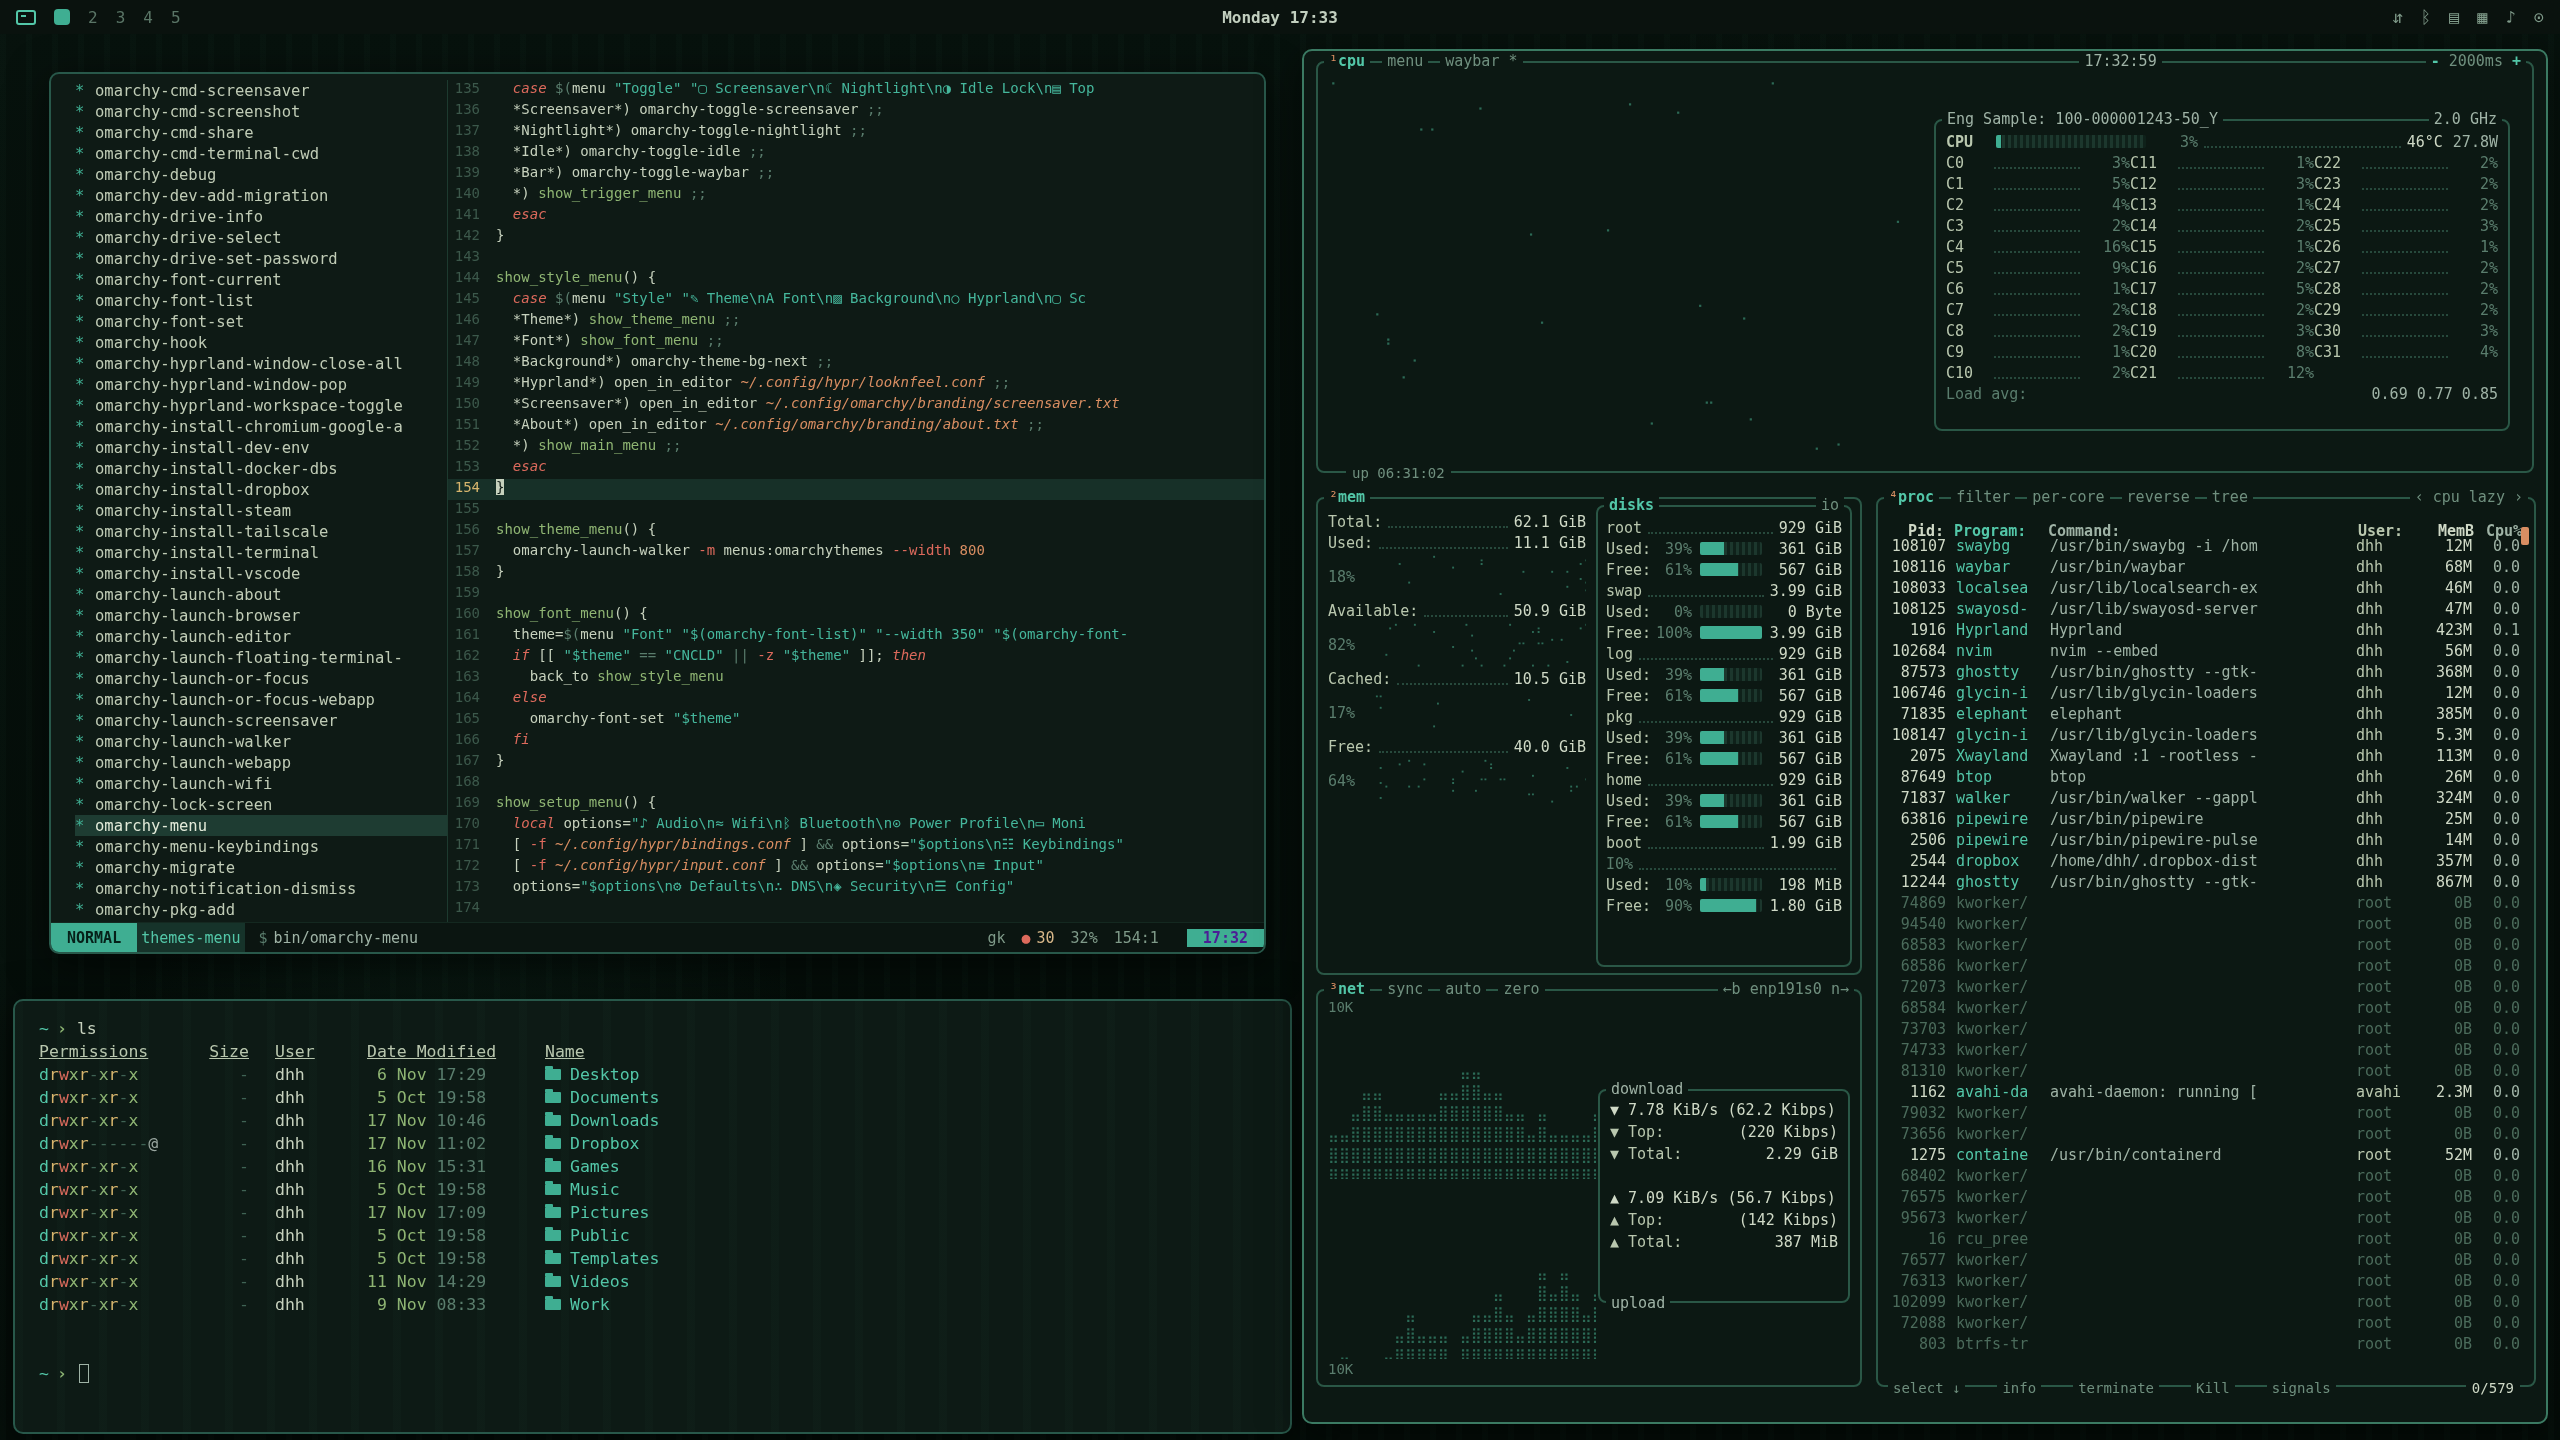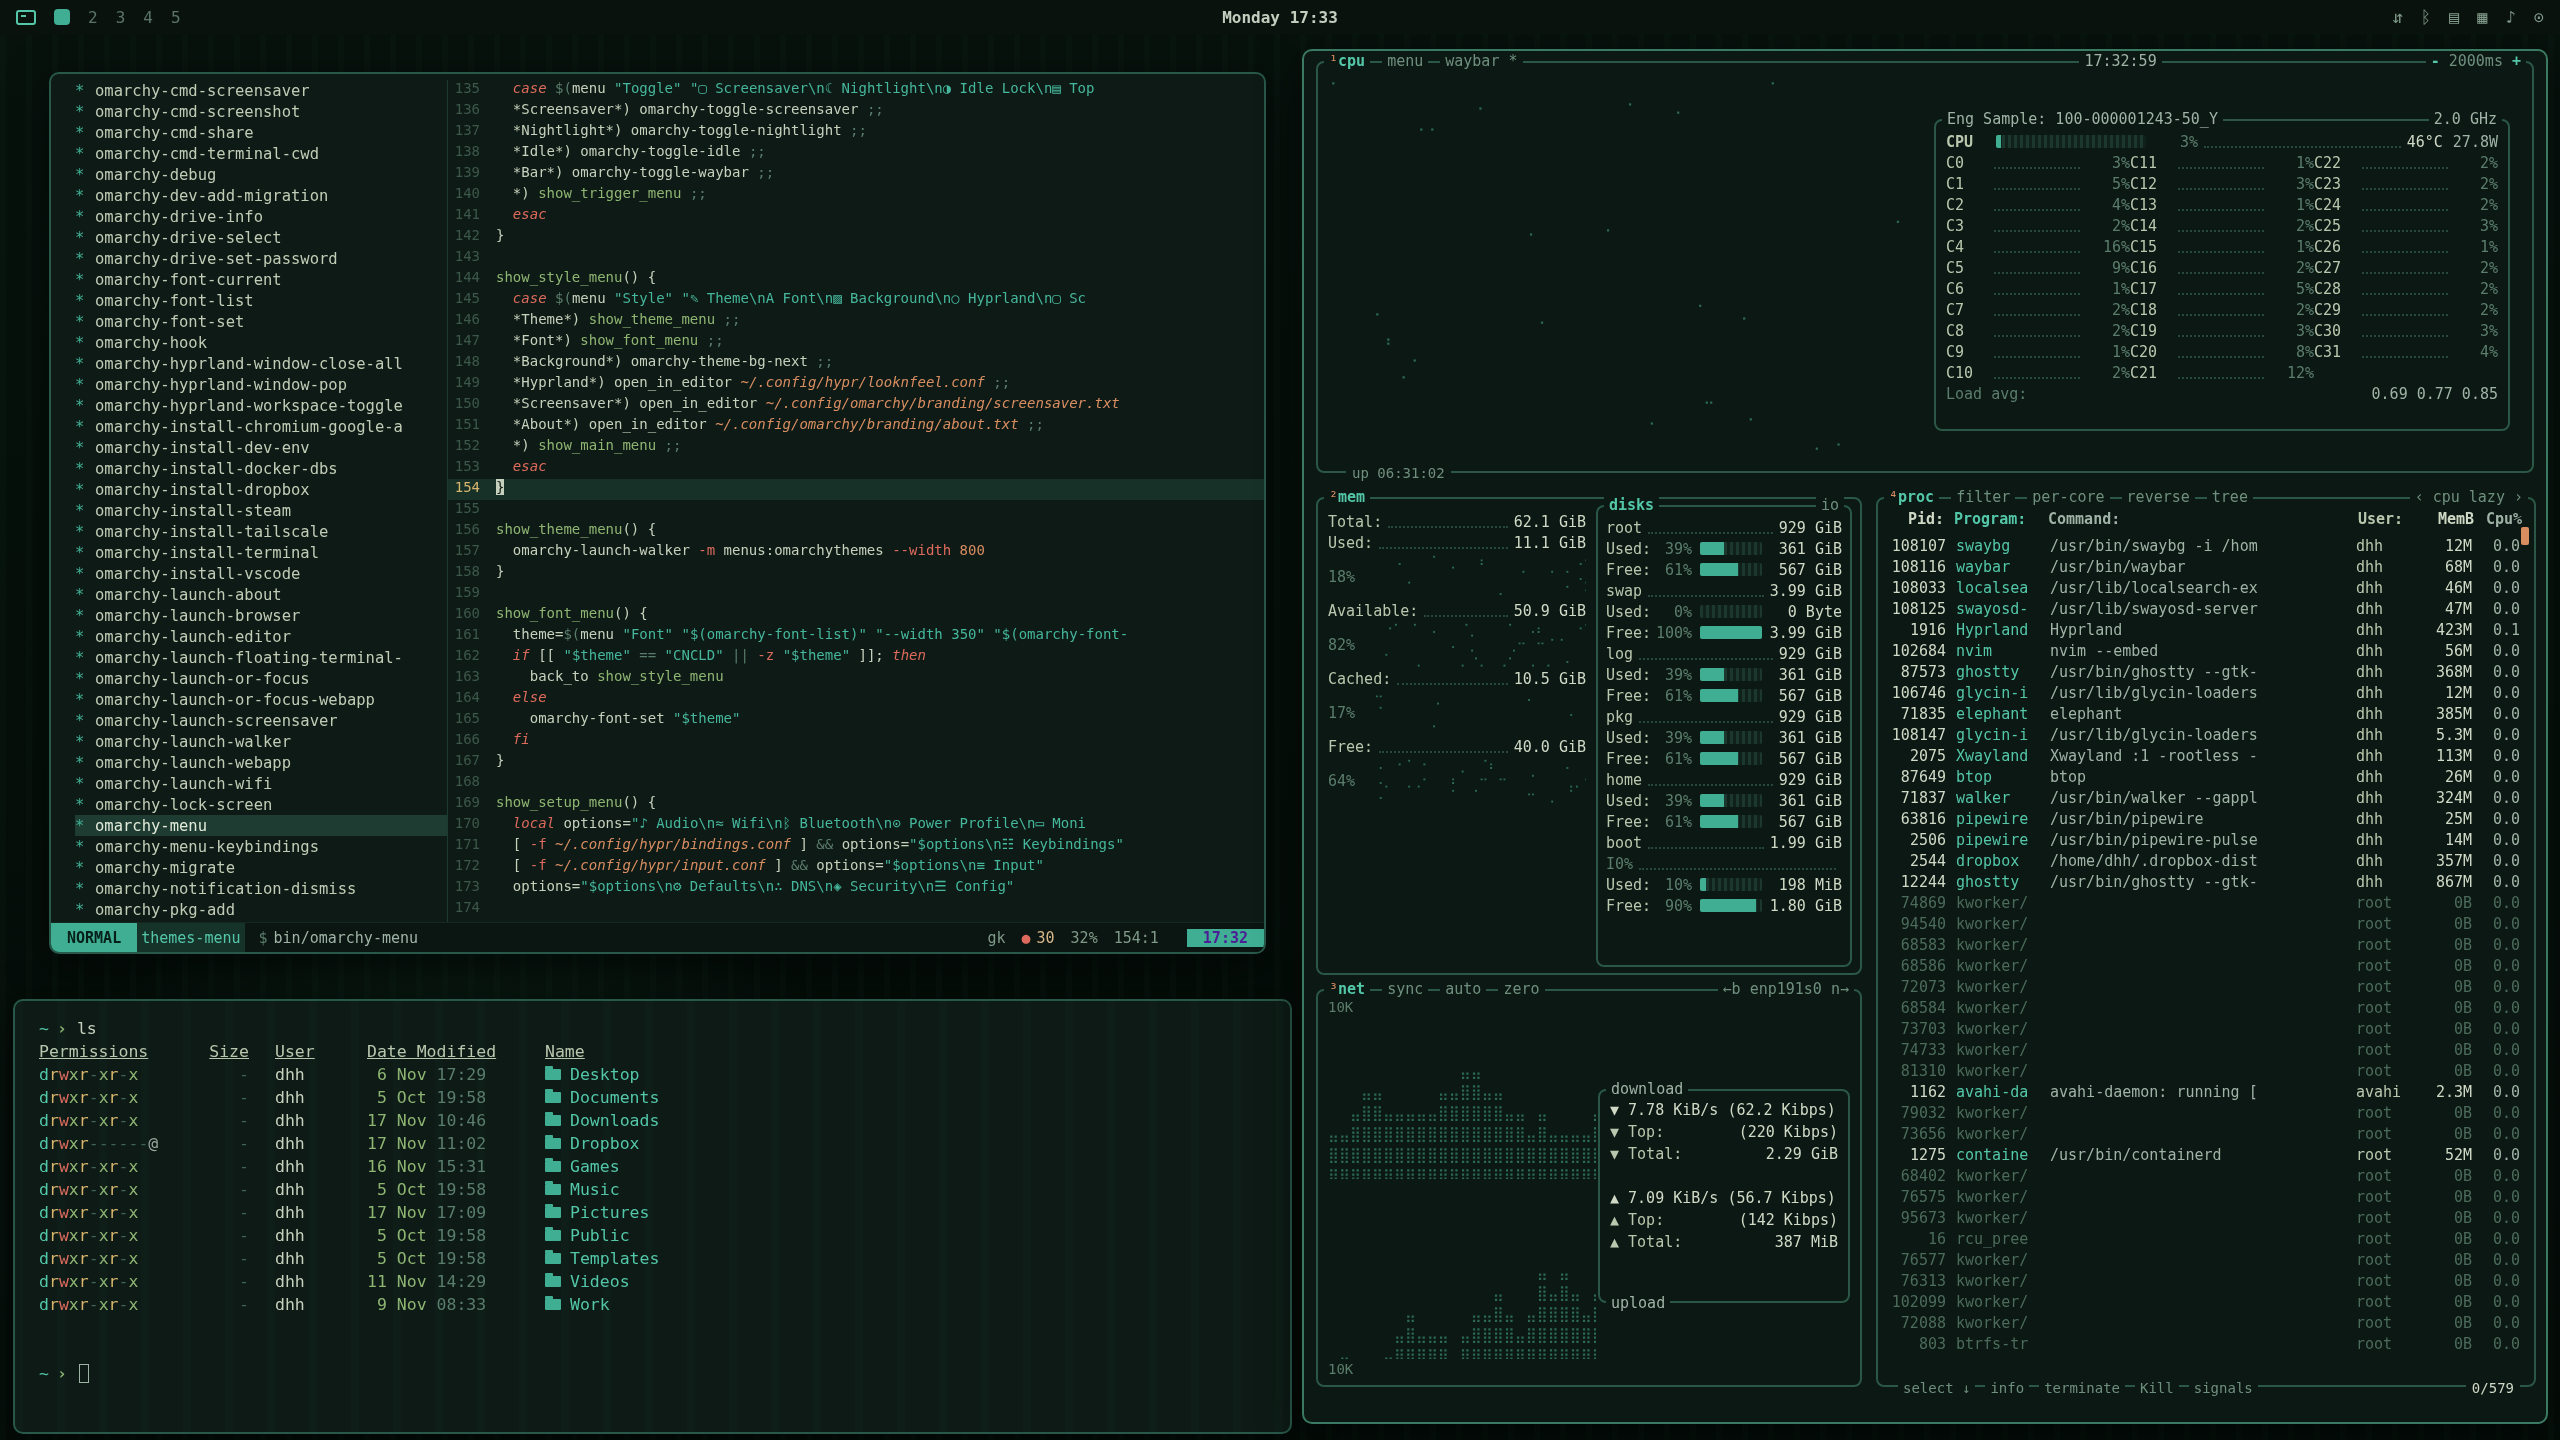--- a/index.html
+++ b/index.html
@@ -109,21 +109,21 @@
   .phead{display:flex;align-items:center;height:24px;padding:0 8px;color:#b9c7ae;font-weight:bold;white-space:pre}
   .prow{display:flex;align-items:center;height:21px;padding:0 8px;white-space:pre;overflow:hidden;font-size:15px}
   .prow.dim, .prow.dim *{color:#4b6b5b !important}
   .cpid{width:68px;text-align:right;padding-right:10px;flex:none;color:#cfd9c6}
   .cprog{width:94px;flex:none;color:var(--tealB)}
   .ccmd{flex:1;overflow:hidden;color:#9fb3a6}
   .cuser{width:60px;flex:none;color:#b9c7ae}
   .cmem{width:56px;text-align:right;flex:none;color:#cfd9c6}
   .ccpu{width:52px;text-align:right;flex:none;color:#9fb3a6;padding-right:4px}
   .scrolltop{position:absolute;right:5px;top:28px;width:8px;height:18px;background:var(--orange);border-radius:2px}
-  .bfoot{position:absolute;bottom:-11px;left:20px;display:flex;gap:10px}
+  .bfoot{position:absolute;bottom:-11px;left:10px;display:flex;gap:32px}
   .bfoot span{background:var(--win2);padding:0 5px;color:#6f8f7e;font-size:14px}
   .bcount{position:absolute;bottom:-11px;right:14px;background:var(--win2);padding:0 6px;color:#cfd9c6;font-size:14px}
   .iface{color:#6f8f7e}
 </style>
 </head>
 <body>
 
 <div class="topbar">
   <div class="ws">
     <span class="wicon1"></span>
@@ -459,21 +459,21 @@
   <div class="bbox" style="left:572px;top:446px;right:10px;height:890px">
     <div class="boxtop">
       <span class="bt"><i class="bsup" style="font-style:normal">⁴</i><span>proc</span></span>
       <span class="bbtn">filter</span>
       <span class="bbtn">per-core</span>
       <span class="bbtn">reverse</span>
       <span class="bbtn">tree</span>
       <span class="spacer"></span>
       <span class="bbtn">‹ cpu lazy ›</span>
     </div>
-    <div class="phead" style="margin-top:8px">
+    <div class="phead" style="margin-top:20px">
       <span class="cpid">Pid:</span>
       <span class="cprog">Program:</span>
       <span class="ccmd">Command:</span>
       <span class="cuser">User:</span>
       <span class="cmem">MemB</span>
       <span class="ccpu">Cpu%</span>
     </div>
     <div class="scrolltop"></div>
     <div id="procrows" style="position:absolute;left:2px;right:2px;top:36px;bottom:14px;overflow:hidden">
         <div class="prow"><span class="cpid">108107</span><span class="cprog">swaybg</span><span class="ccmd">/usr/bin/swaybg -i /hom</span><span class="cuser">dhh</span><span class="cmem">12M</span><span class="ccpu">0.0</span></div>

